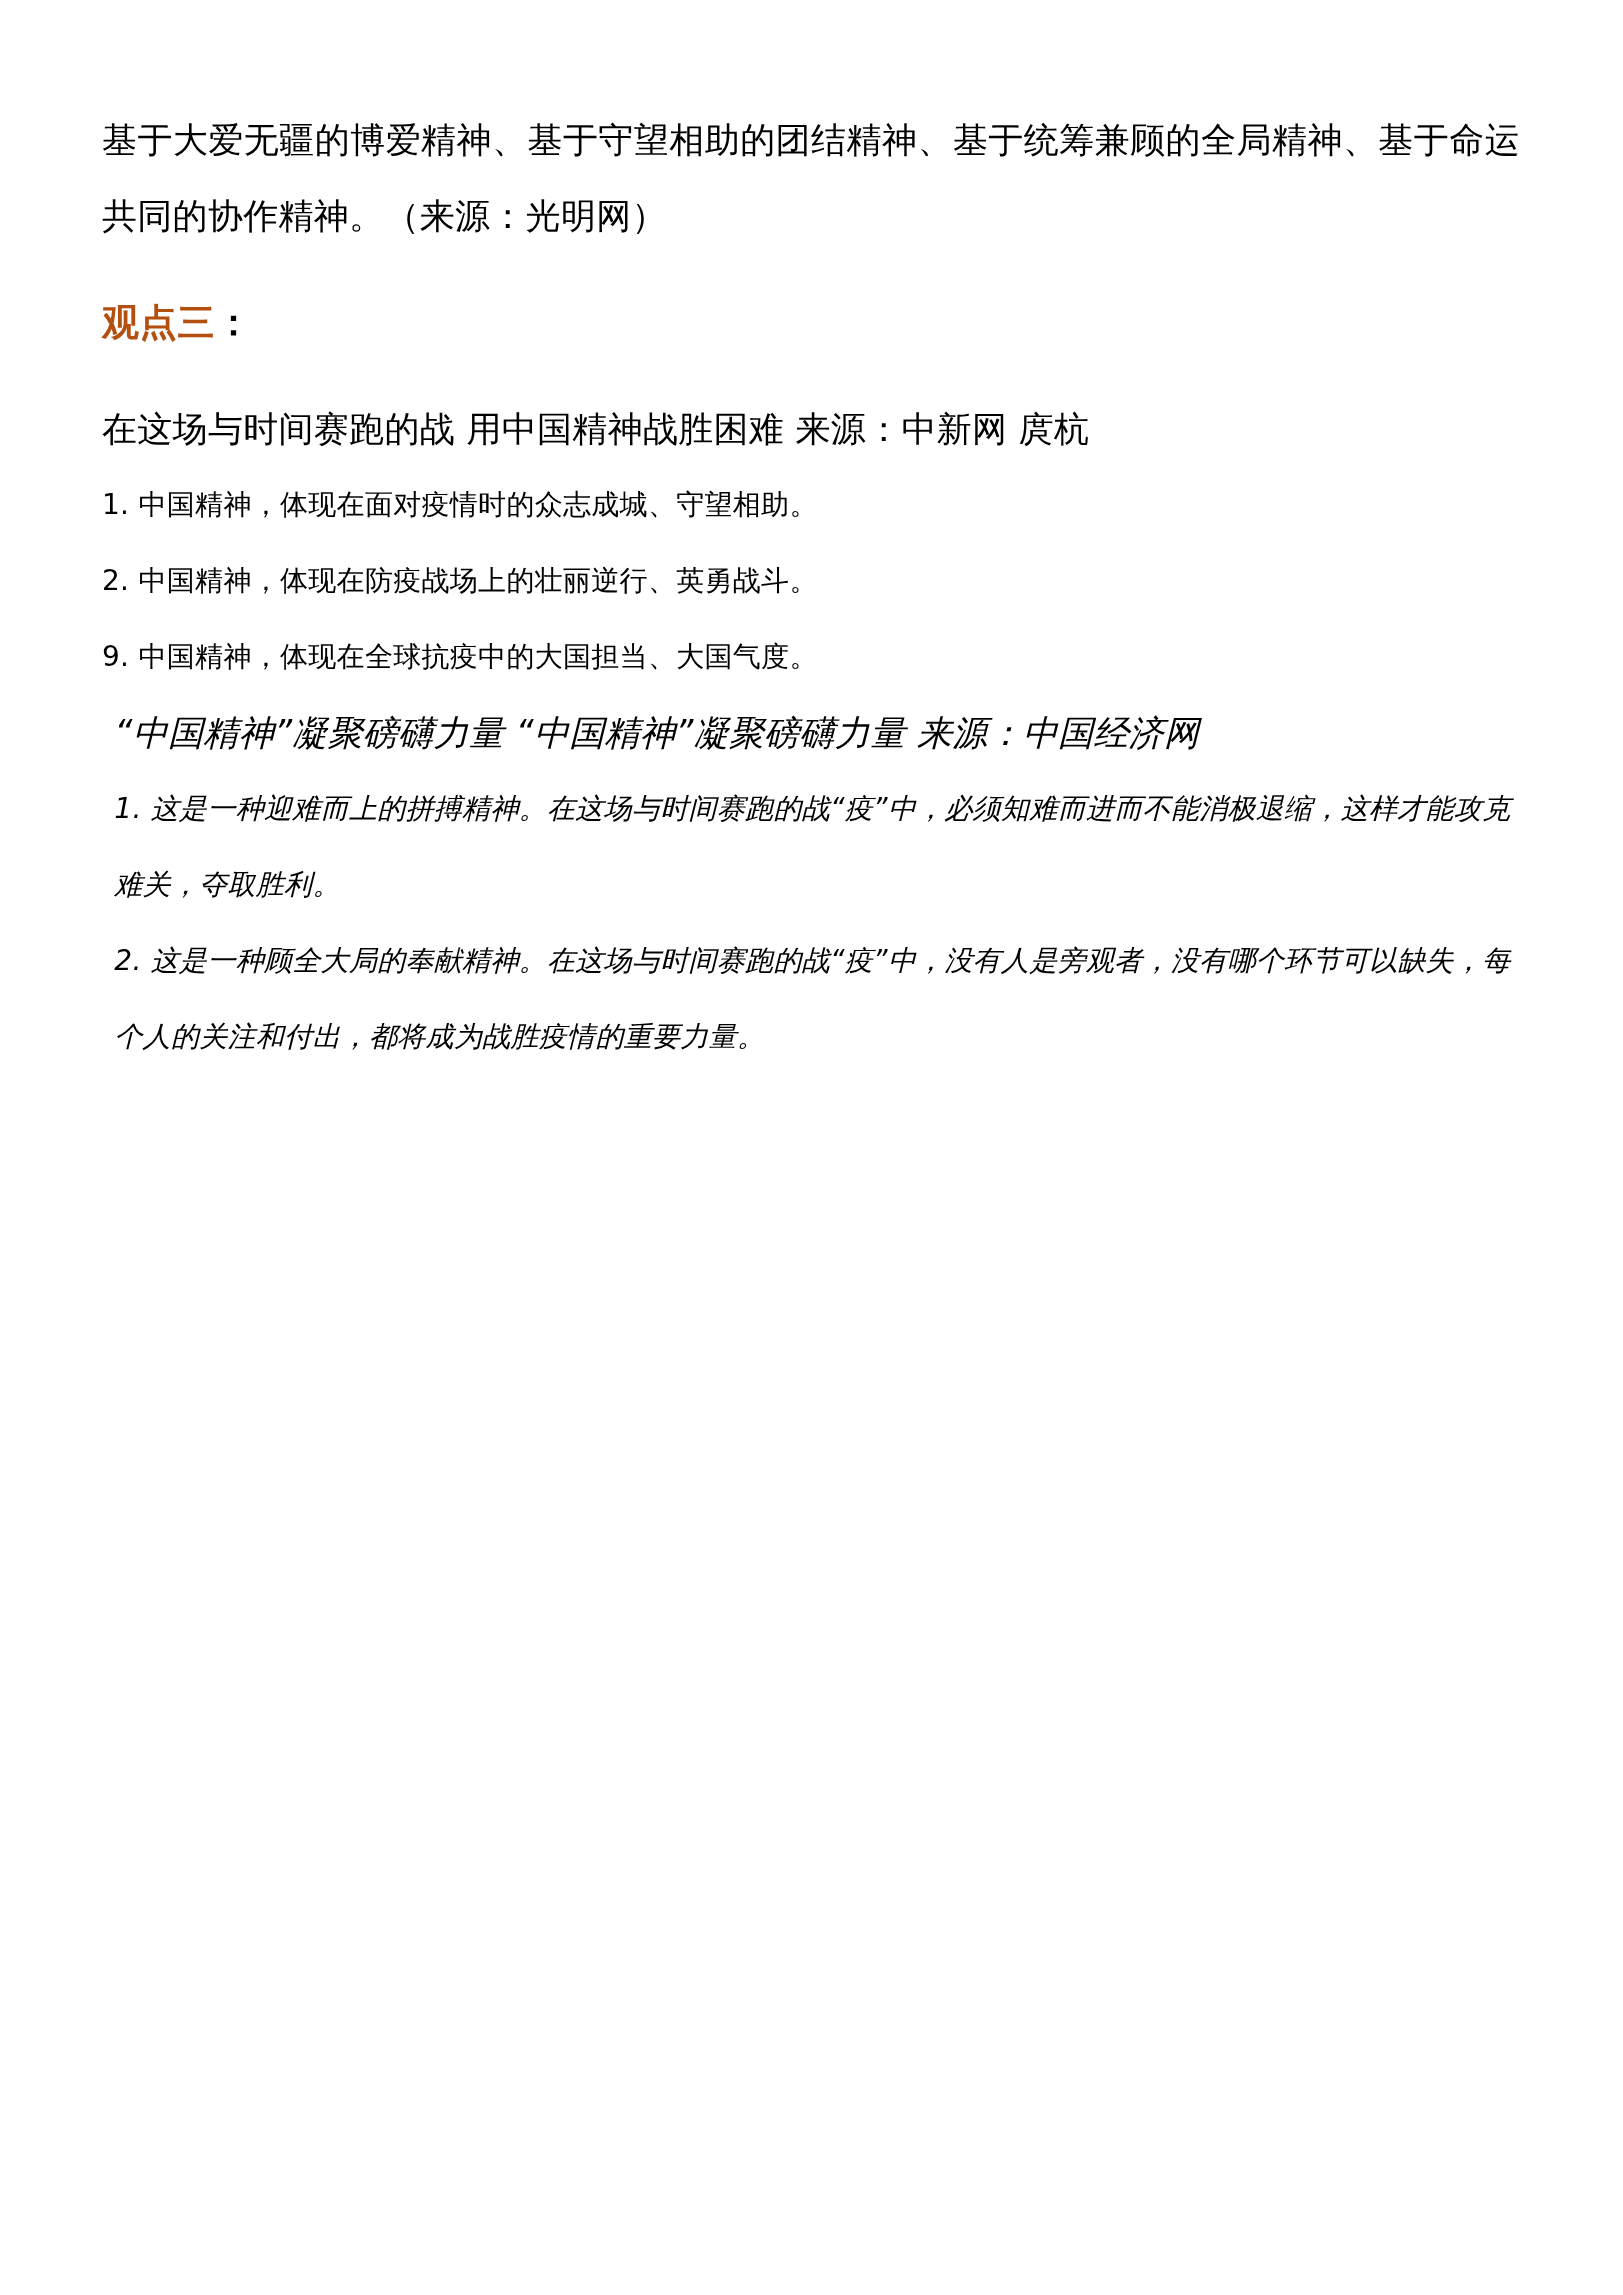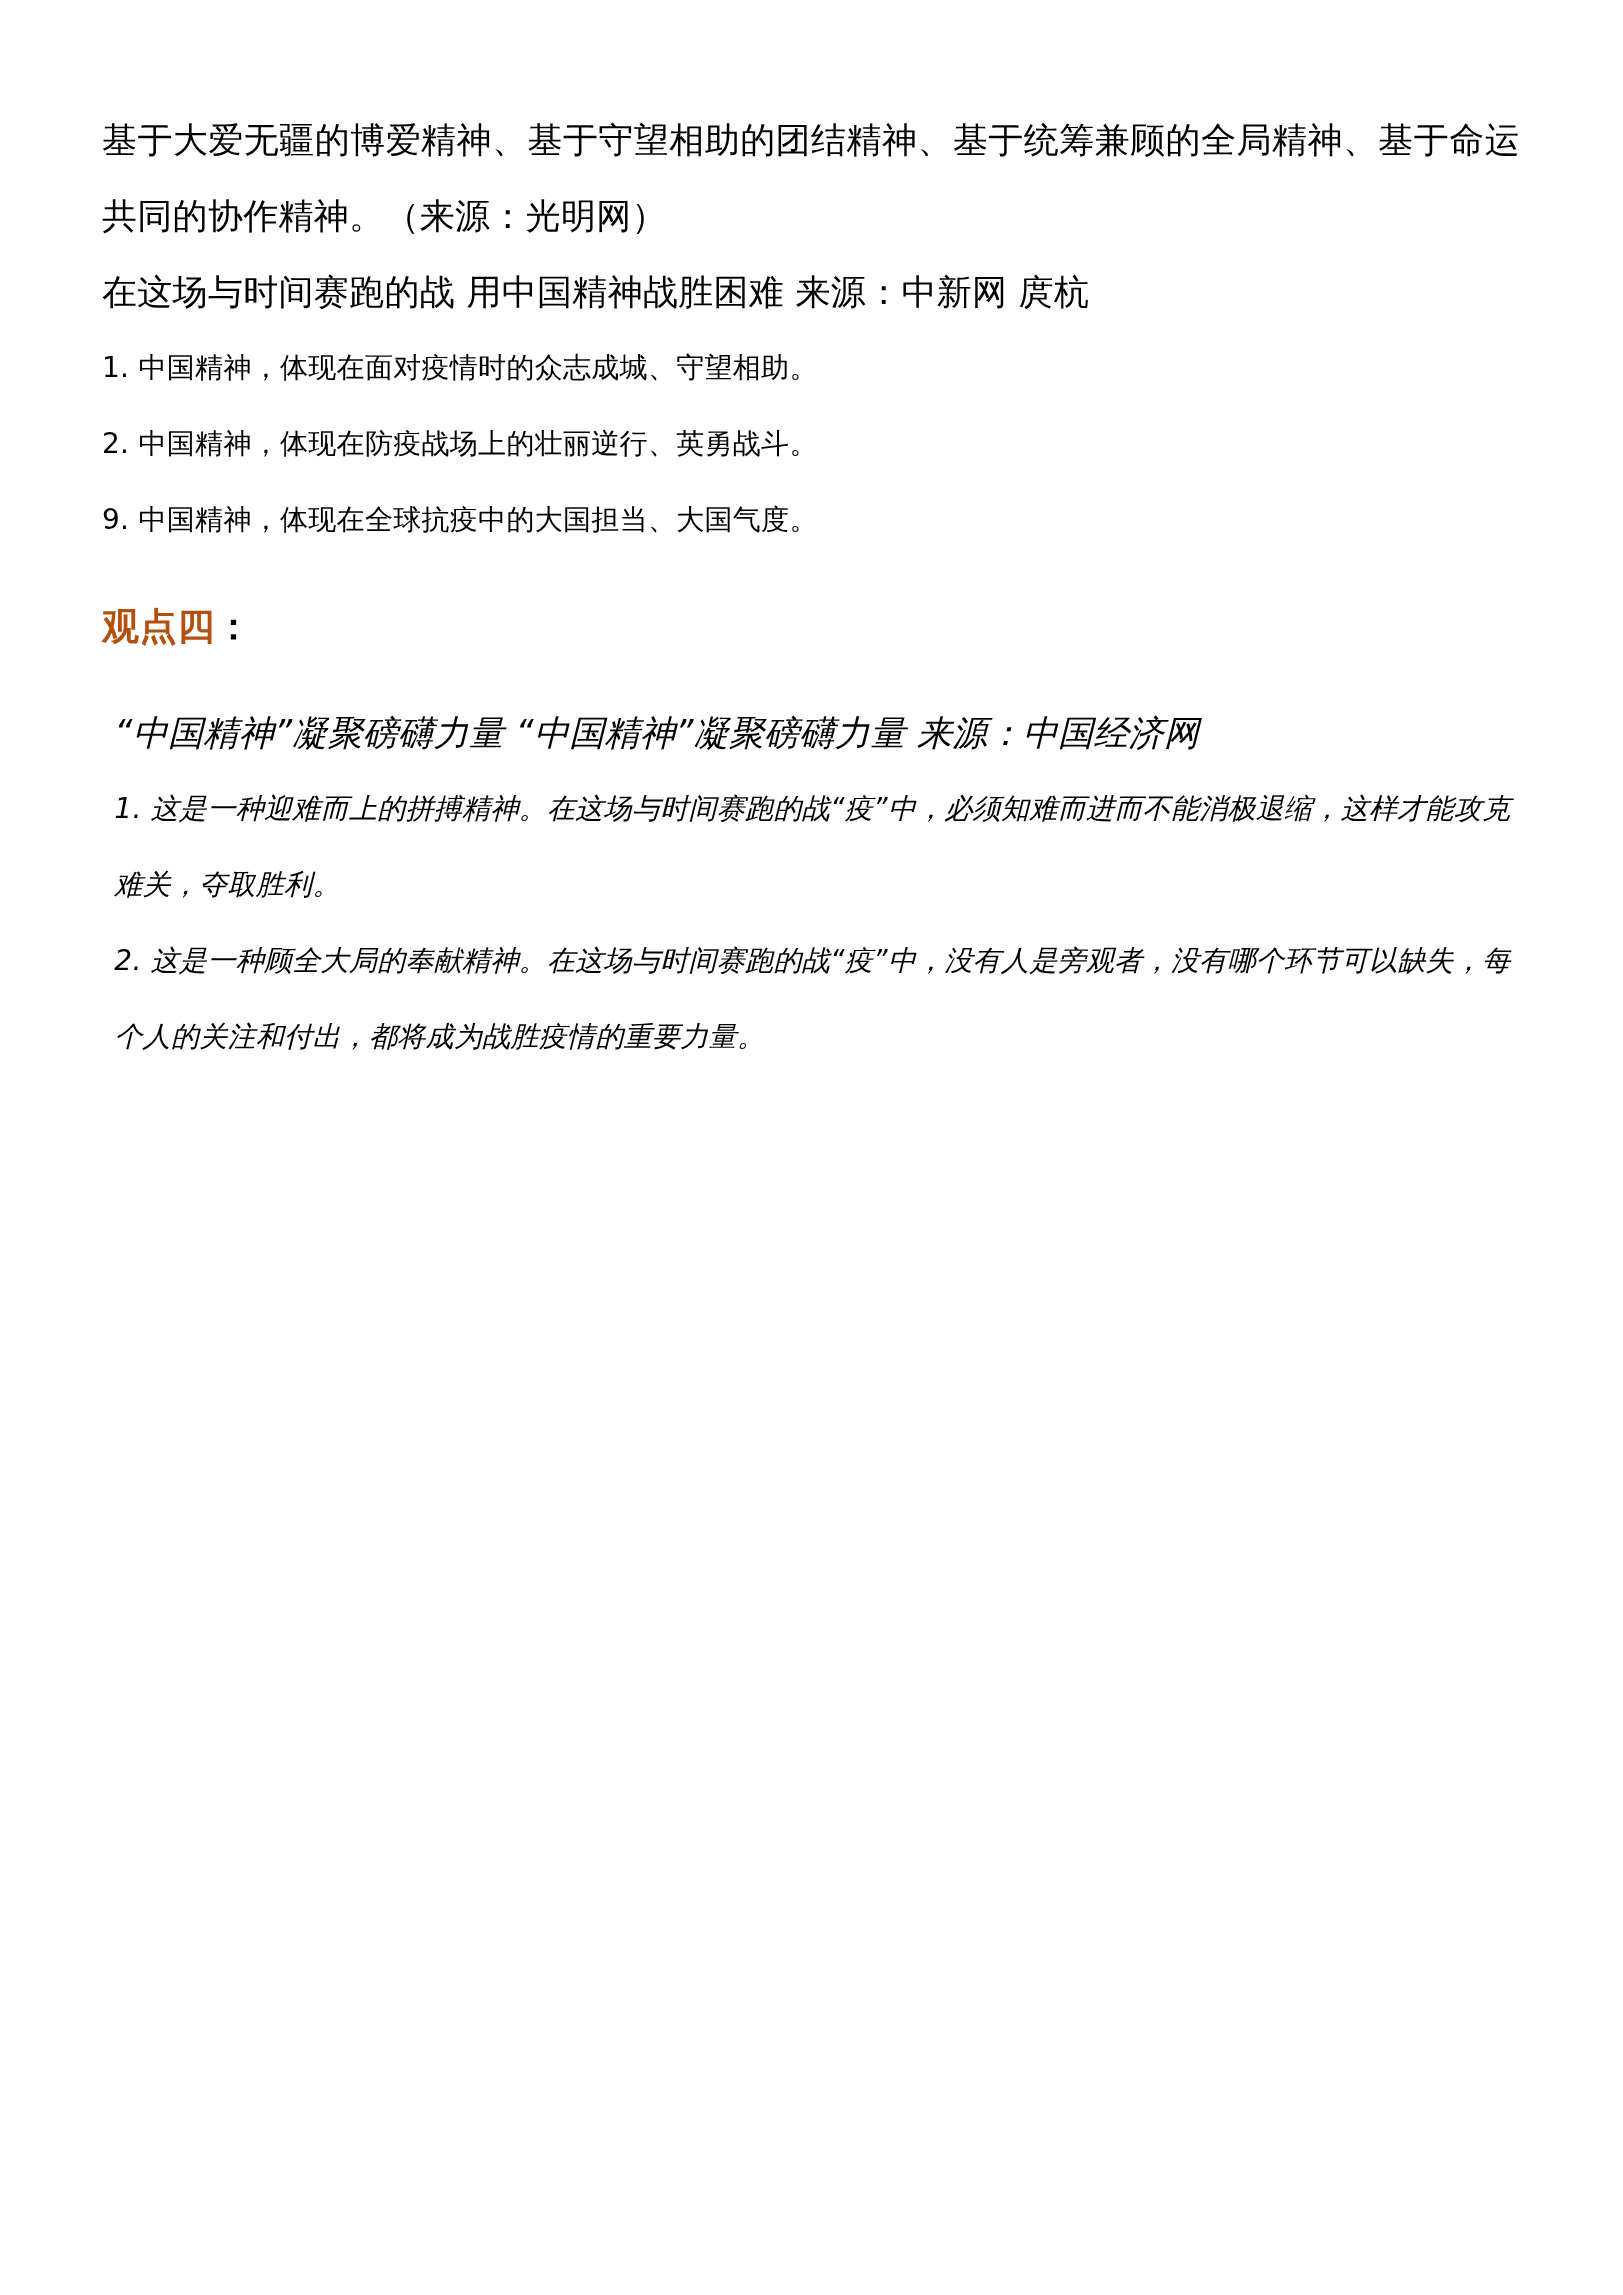--- a/index.html
+++ b/index.html
@@ -62,30 +62,30 @@
   }
 </style>
 </head>
 <body>
 
 <div class="page">
   <div class="doc">
 
     <p class="para">基于大爱无疆的博爱精神、基于守望相助的团结精神、基于统筹兼顾的全局精神、基于命运共同的协作精神。（来源：光明网）</p>
 
+    <h2 class="heading"><span>观点三</span><span class="colon">：</span></h2>
 
     <p class="para">在这场与时间赛跑的战 用中国精神战胜困难 来源：中新网 庹杭</p>
 
     <p class="listline">1. 中国精神，体现在面对疫情时的众志成城、守望相助。</p>
 
     <p class="listline">2. 中国精神，体现在防疫战场上的壮丽逆行、英勇战斗。</p>
 
     <p class="listline">9. 中国精神，体现在全球抗疫中的大国担当、大国气度。</p>
 
-    <h2 class="heading"><span>观点四</span><span class="colon">：</span></h2>
 
     <p class="para lead-space">“中国精神”凝聚磅礴力量 “中国精神”凝聚磅礴力量 来源：中国经济网</p>
 
     <p class="listline lead-space">1. 这是一种迎难而上的拼搏精神。在这场与时间赛跑的战“疫”中，必须知难而进而不能消极退缩，这样才能攻克难关，夺取胜利。</p>
 
     <p class="listline lead-space">2. 这是一种顾全大局的奉献精神。在这场与时间赛跑的战“疫”中，没有人是旁观者，没有哪个环节可以缺失，每个人的关注和付出，都将成为战胜疫情的重要力量。</p>
 
   </div>
 </div>
 

